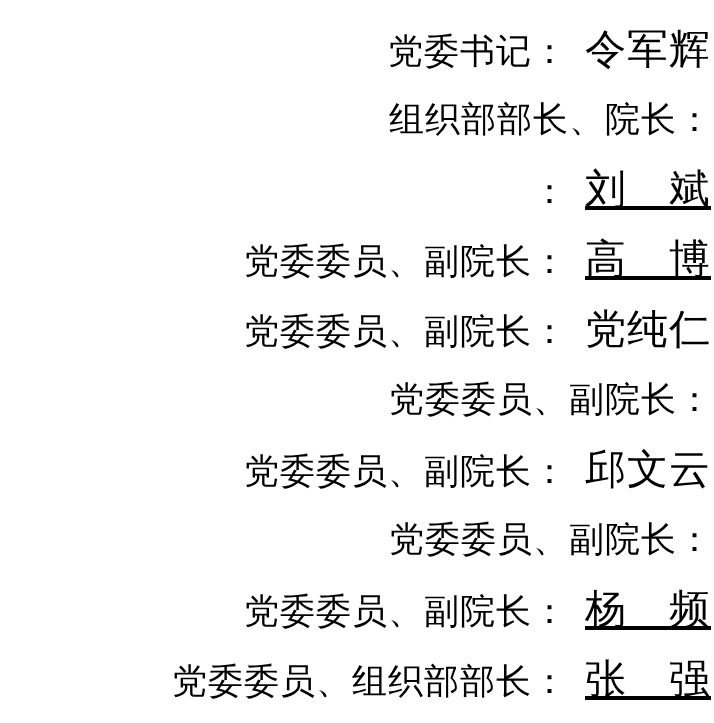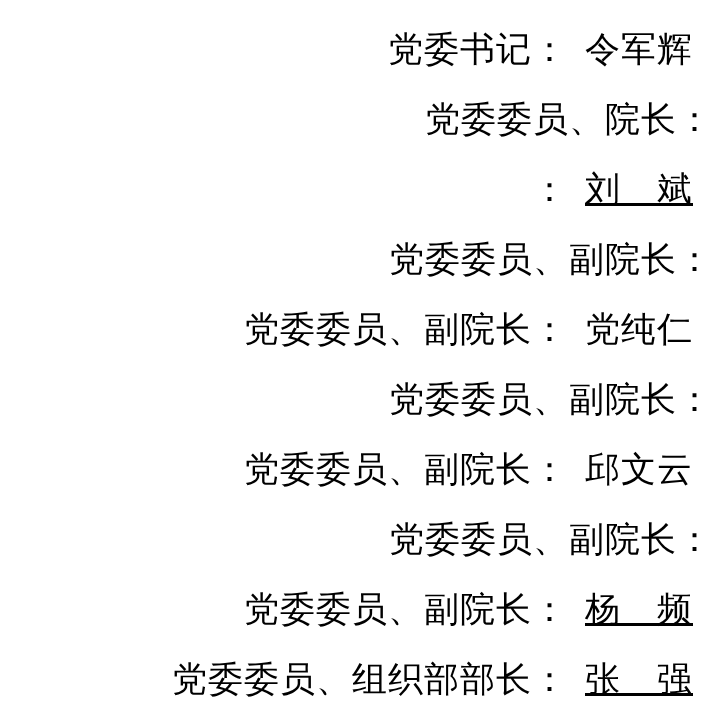--- a/index.html
+++ b/index.html
@@ -37,21 +37,21 @@
   .role-title {
     font-size: 35px;
     letter-spacing: 1px;
     text-align: right;
   }
   .colon {
     font-size: 35px;
     padding-right: 2px;
   }
   .person-name {
-    font-size: 35px;
+    font-size: 41px;
     width: 145px;
     text-align: left;
     padding-left: 16px;
     box-sizing: border-box;
     letter-spacing: 1px;
   }
   .name-spaced {
     letter-spacing: 1px;
     text-decoration: underline;
   }
@@ -61,32 +61,33 @@
 
 <div id="leadership-list">
 
   <div class="roster-row">
     <span class="role-title">党委书记</span>
     <span class="colon">：</span>
     <span class="person-name">令军辉</span>
   </div>
 
   <div class="roster-row">
-    <span class="role-title">党委委员、院长</span>
+    <span class="role-title">组织部部长、院长</span>
     <span class="colon">：</span>
   </div>
 
   <div class="roster-row">
     <span class="colon">：</span>
     <span class="person-name name-spaced">刘　斌</span>
   </div>
 
   <div class="roster-row">
     <span class="role-title">党委委员、副院长</span>
     <span class="colon">：</span>
+    <span class="person-name name-spaced">高　博</span>
   </div>
 
   <div class="roster-row">
     <span class="role-title">党委委员、副院长</span>
     <span class="colon">：</span>
     <span class="person-name">党纯仁</span>
   </div>
 
   <div class="roster-row">
     <span class="role-title">党委委员、副院长</span>

